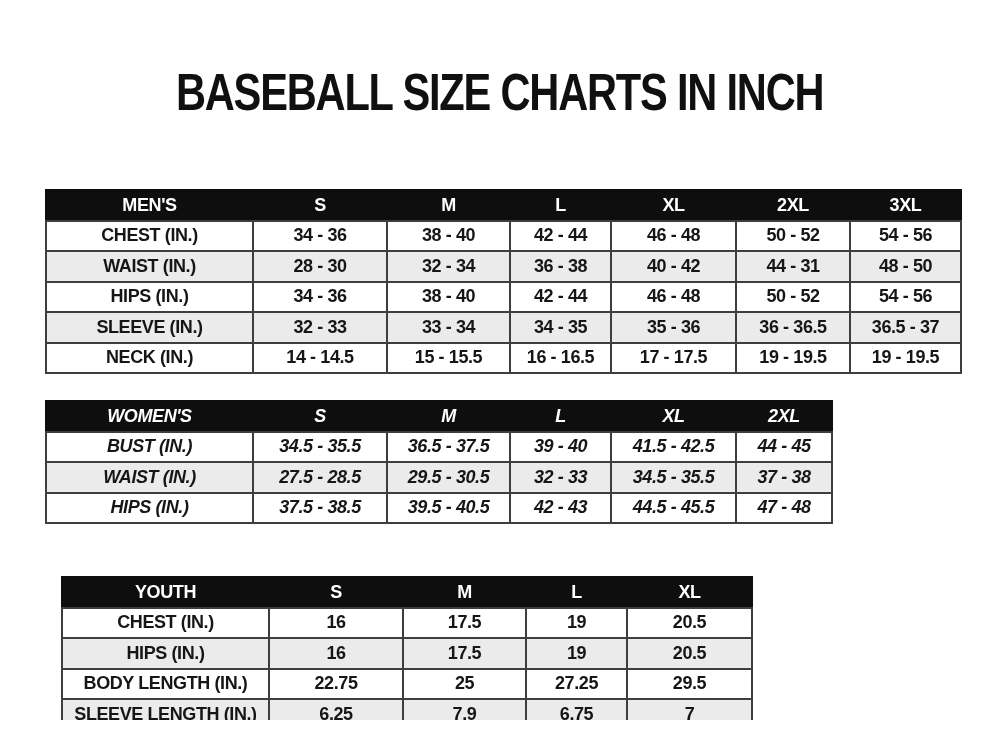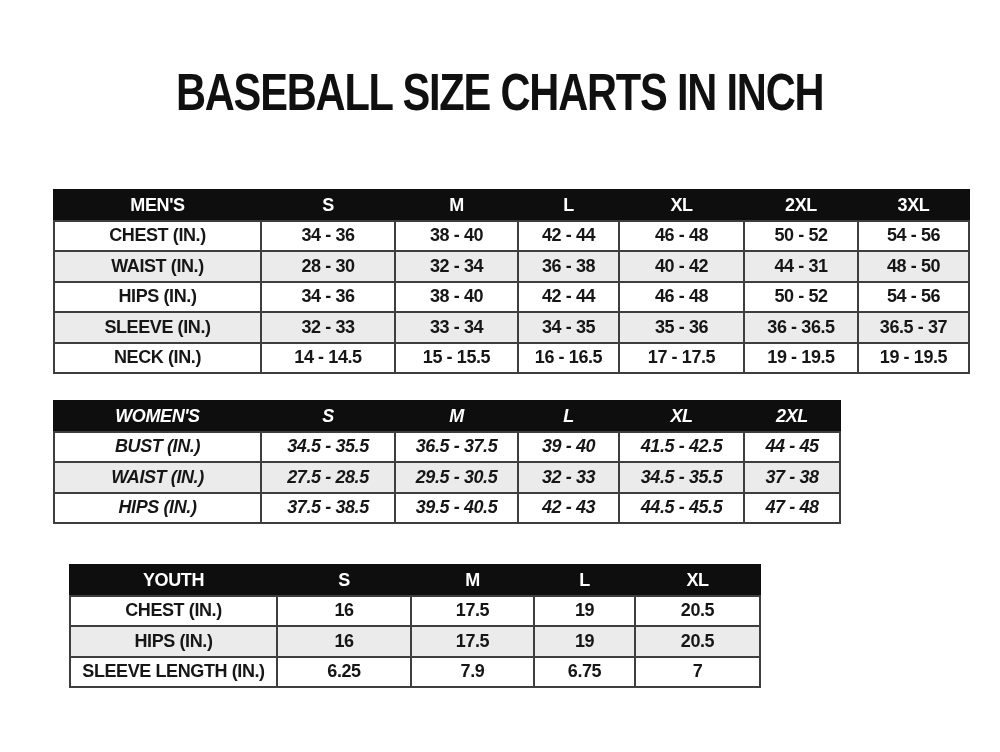--- a/index.html
+++ b/index.html
@@ -29,26 +29,25 @@
     font-weight: 700;
     color: #101010;
     letter-spacing: -1.5px;
     white-space: nowrap;
     transform: scaleX(0.80);
     transform-origin: 50% 50%;
   }
   .tbl { position: absolute; }
   .tbl-mens   { left: 45px; top: 189px; }
   .tbl-womens { left: 45px; top: 400px; font-style: italic; }
-  .tbl-youth  { left: 45px; top: 564px; padding-left: 16px; }
+  .tbl-youth  { left: 45px; top: 576px; padding-left: 16px; }
 
   .tbl table {
     border-collapse: collapse;
     table-layout: fixed;
-    margin-left: 8px;
   }
   .tbl th, .tbl td {
     height: 28.5px;
     padding: 0;
     text-align: center;
     vertical-align: middle;
     font-weight: 700;
     font-size: 18px;
     letter-spacing: -0.4px;
     color: #161616;
@@ -236,20 +235,27 @@
             <td>20.5</td>
           </tr>
           <tr>
             <th>HIPS (IN.)</th>
             <td>16</td>
             <td>17.5</td>
             <td>19</td>
             <td>20.5</td>
           </tr>
           <tr>
+            <th>BODY LENGTH (IN.)</th>
+            <td>22.75</td>
+            <td>25</td>
+            <td>27.25</td>
+            <td>29.5</td>
+          </tr>
+          <tr>
             <th>SLEEVE LENGTH (IN.)</th>
             <td>6.25</td>
             <td>7.9</td>
             <td>6.75</td>
             <td>7</td>
           </tr>
         </tbody>
       </table>
     </section>
 </div>

